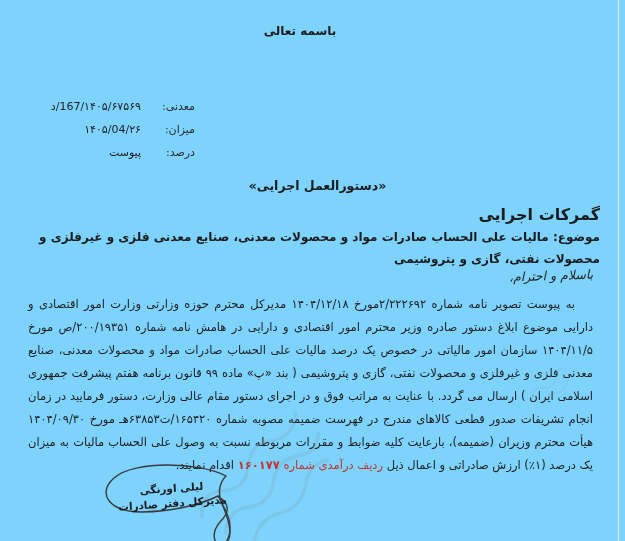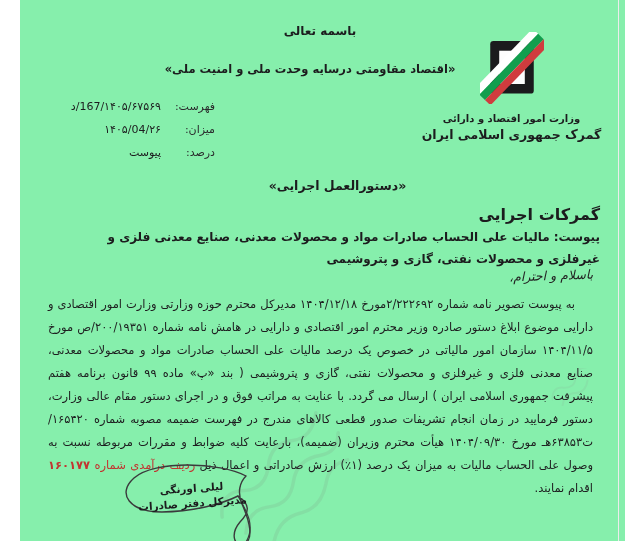--- a/index.html
+++ b/index.html
@@ -2,21 +2,21 @@
 <html lang="fa"><head>
 <meta charset="utf-8">
 <style>
   * { margin:0; padding:0; box-sizing:border-box; }
   html,body { width:625px; height:541px; }
   body {
     font-family:"DejaVu Sans", sans-serif;
     background:#ffffff; color:#1c1c1e;
     position:relative; overflow:hidden;
   }
-  .page { position:absolute; inset:0; background:#86efac;margin-left:20px; }
+  .page { position:absolute; inset:0; background:#7dd3fc; }
   .page-edge { position:absolute; top:0; right:6px; bottom:0; width:1px; background:#ececec; }
 
   
   .bismillah {
     position:absolute; top:24px; left:0; width:600px;
     text-align:center; font-weight:bold; font-size:12px;
   }
   .slogan {
     position:absolute; top:62px; left:0; width:580px;
     text-align:center; font-size:11.5px; font-weight:600; direction:rtl;
@@ -68,57 +68,41 @@
 
   .stamp-watermark { position:absolute; left:180px; top:405px; width:170px; height:150px; opacity:0.13; }
   .stamp-watermark-2 { position:absolute; left:525px; top:368px; width:55px; height:38px; opacity:0.10; }
 </style>
 </head>
 <body>
 
 <div class="page">
 
   <div class="bismillah">باسمه تعالی</div>
-  <div class="slogan">«اقتصاد مقاومتی درسایه وحدت ملی و امنیت ملی»</div>
 
-  <div class="org">
-    <span class="logo-wrap">
-      <svg viewBox="0 0 100 104" width="64" height="72" aria-hidden="true">
-        <rect x="16" y="10" width="68" height="82" rx="5" fill="#1b1b1d"></rect>
-        <rect x="30" y="25" width="40" height="52" fill="#fdfdfd"></rect>
-        <g transform="rotate(-46 50 51)">
-          <rect x="-16" y="32" width="132" height="12" fill="#ffffff"></rect>
-          <rect x="-16" y="44" width="132" height="12" fill="#129e4e"></rect>
-          <rect x="-16" y="56" width="132" height="12" fill="#d03c3e"></rect>
-        </g>
-      </svg>
-    </span>
-    <div class="org-line1">وزارت امور اقتصاد و دارائی</div>
-    <div class="org-line2">گمرک جمهوری اسلامی ایران</div>
-  </div>
 
   <div class="meta">
     <div class="meta-row">
-      <span class="meta-label">فهرست:</span>
+      <span class="meta-label">معدنی:</span>
       <span class="meta-value">167/۱۴۰۵/۶۷۵۶۹/د</span>
     </div>
     <div class="meta-row">
       <span class="meta-label">میزان:</span>
       <span class="meta-value">۱۴۰۵/04/۲۶</span>
     </div>
     <div class="meta-row">
       <span class="meta-label">درصد:</span>
       <span class="meta-value">پیوست</span>
     </div>
   </div>
 
   <div class="doc-title">«دستورالعمل اجرایی»</div>
 
   <div class="recipient">گمرکات اجرایی</div>
-  <div class="subject">پیوست: مالیات علی الحساب صادرات مواد و محصولات معدنی، صنایع معدنی فلزی و غیرفلزی و محصولات نفتی، گازی و پتروشیمی</div>
+  <div class="subject">موضوع: مالیات علی الحساب صادرات مواد و محصولات معدنی، صنایع معدنی فلزی و غیرفلزی و محصولات نفتی، گازی و پتروشیمی</div>
 
   <div class="salutation">باسلام و احترام،</div>
 
   <p class="body-text"><span>به پیوست تصویر نامه شماره ۲/۲۲۲۶۹۲مورخ ۱۴۰۴/۱۲/۱۸ مدیرکل محترم حوزه وزارتی وزارت امور اقتصادی و دارایی موضوع ابلاغ دستور صادره وزیر محترم امور اقتصادی و دارایی در هامش نامه شماره ۲۰۰/۱۹۳۵۱/ص مورخ ۱۴۰۴/۱۱/۵ سازمان امور مالیاتی در خصوص یک درصد مالیات علی الحساب صادرات مواد و محصولات معدنی، صنایع معدنی فلزی و غیرفلزی و محصولات نفتی، گازی و پتروشیمی ( بند «پ» ماده ۹۹ قانون برنامه هفتم پیشرفت جمهوری اسلامی ایران ) ارسال می گردد. با عنایت به مراتب فوق و در اجرای دستور مقام عالی وزارت، دستور فرمایید در زمان انجام تشریفات صدور قطعی کالاهای مندرج در فهرست ضمیمه مصوبه شماره ۱۶۵۴۲۰/ت۶۳۸۵۳هـ مورخ ۱۴۰۴/۰۹/۳۰ هیأت محترم وزیران (ضمیمه)، بارعایت کلیه ضوابط و مقررات مربوطه نسبت به وصول علی الحساب مالیات به میزان یک درصد (۱٪) ارزش صادراتی و اعمال ذیل </span><span class="red-run">ردیف درآمدی شماره </span><span class="red-num">۱۶۰۱۷۷</span><span> اقدام نمایند.</span></p>
 
   <svg class="stamp-watermark" viewBox="0 0 170 150" aria-hidden="true">
     <g transform="rotate(-44 85 75)" stroke="#777" stroke-width="3.5" fill="none" stroke-linecap="round">
       <path d="M14 58 q 16 -20 34 -4 q 16 14 34 0 q 18 -16 36 -2 q 16 12 36 -4"></path>
       <path d="M20 86 q 18 -16 36 -2 q 16 12 34 -2 q 18 -14 38 0 q 14 10 28 -4"></path>
       <path d="M34 112 q 20 -14 40 -2 q 18 10 38 -4 q 16 -12 32 -2"></path>

